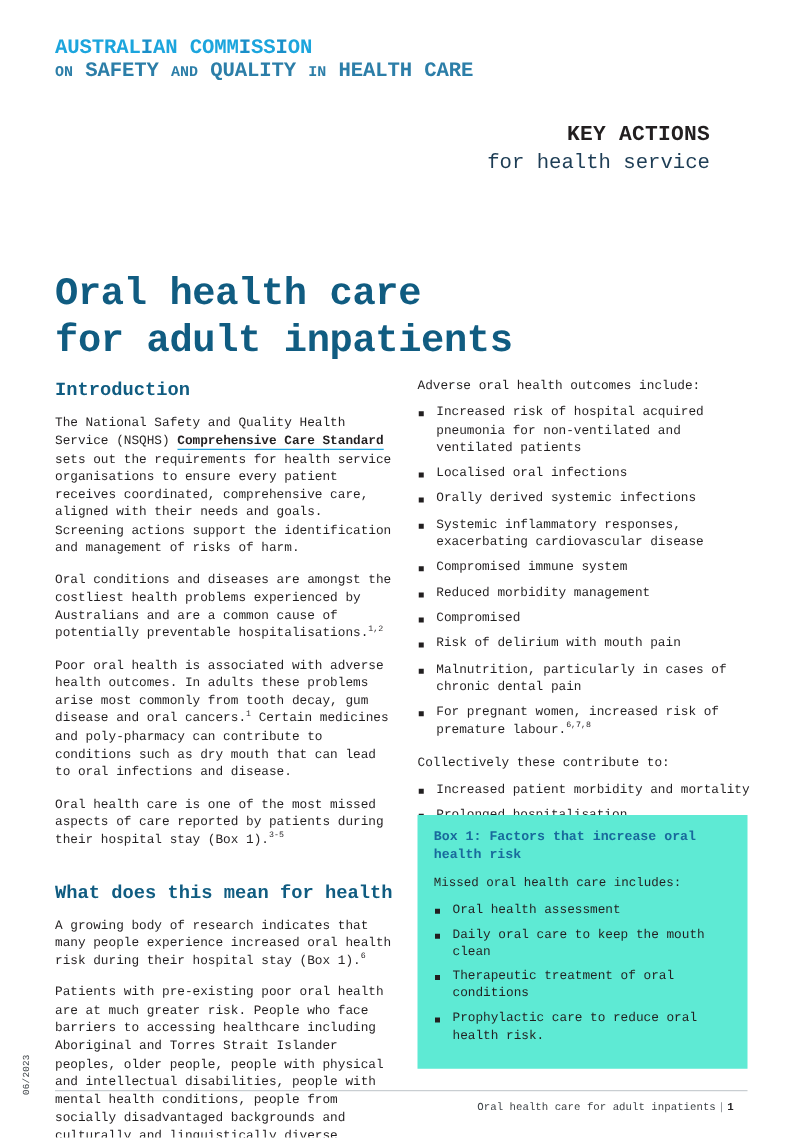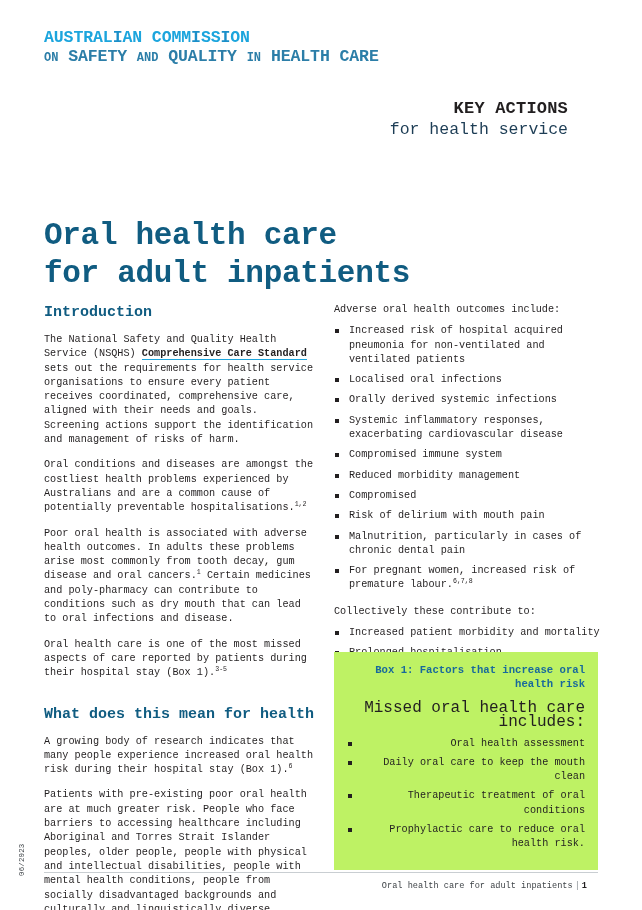--- a/index.html
+++ b/index.html
@@ -165,34 +165,33 @@
     background: #221f20;
     display: block;
   }
 
   
   .box1 {
     position: absolute;
     left: 334px;
     top: 652px;
     width: 264px;
-    background: #bef264;
+    background: #5eead4;
     padding: 11px 13px 13px 13px;
     box-sizing: border-box;
-    text-align: right;
   }
   .box1-title {
     font-size: 10.6px;
     font-weight: bold;
     color: #18699c;
     line-height: 14px;
     margin-bottom: 10px;
   }
   .box1-lead {
-    font-size: 16px;
+    font-size: 10px;
     line-height: 14.3px;
     margin: 0 0 7px 0;
   }
   .box1 ul.sq li { margin-bottom: 5px; }
 
   
   .footer-rule {
     position: absolute;
     left: 44px;
     top: 872px;

